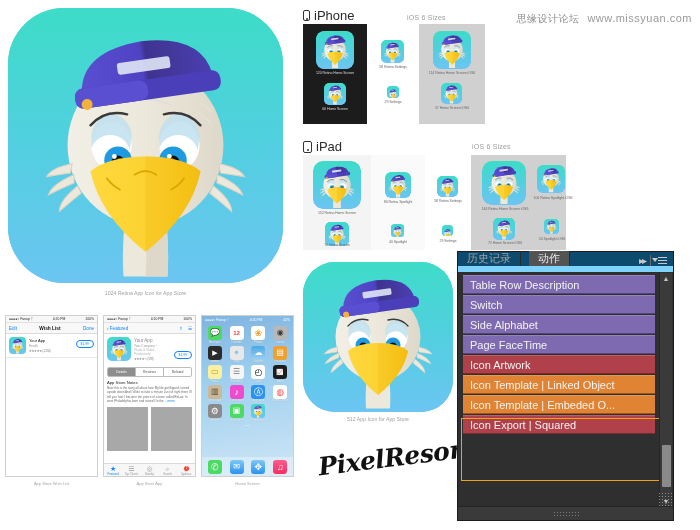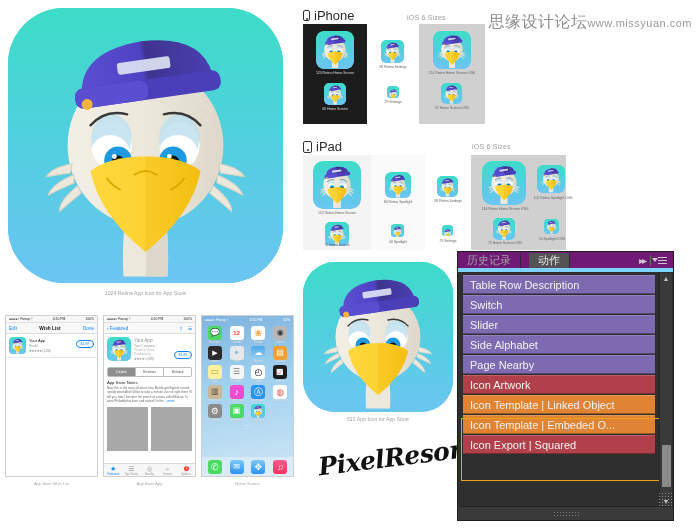--- a/index.html
+++ b/index.html
@@ -11,21 +11,21 @@
     overflow: hidden;
   }
   .stage { position: absolute; inset: 0; }
 
   
   .watermark {
     position: absolute; right: 8px; top: 12px;
     font-size: 11px; color: #9a9a9a; letter-spacing: 0.5px;
     white-space: nowrap;
   }
-  .watermark .cn { font-size: 16px; color: #8d8d8d; }
+  .watermark .cn { font-size: 10px; color: #8d8d8d; margin-right: 8px; }
 
   
   .big-icon {
     position: absolute; left: 8px; top: 8px;
     width: 275px; height: 275px;
     border-radius: 56px;
     background: linear-gradient(180deg, #3ddcc8 0%, #52cfe0 45%, #6cc5f2 100%);
     overflow: hidden;
   }
   .mid-icon {
@@ -183,23 +183,23 @@
   .dock .sq { width: 14px; height: 14px; border-radius: 3.2px; position: relative; overflow: hidden; }
 
   
   .ps-panel {
     position: absolute; left: 457px; top: 251px;
     width: 217px; height: 270px;
     background: #2f2f2f;
     border: 1px solid #1d1d1d;
   }
   .ps-tabs {
-    height: 20px; background: #701a75;
-    display: flex; align-items: center;
-    border-bottom: 4px solid #7dd3fc;
+    height: 20px; background: #0c4a6e;
+    display: flex; align-items: flex-end;
+    border-bottom: 6px solid #7dd3fc;
   }
   .ps-tab {
     padding: 0 9px; display: flex; align-items: center;
     font-size: 11px; color: #a0a0a0;
     border-right: 1px solid #2b2b2b;
   }
   .ps-tab.active { background: #535353; color: #e8e8e8; margin-left: 8px; }
   .ps-tabs .spacer { flex: 1; }
   .ps-ctrl {
     display: flex; align-items: center; gap: 5px;
@@ -741,23 +741,22 @@
             <i></i>
             <i></i>
             <i></i>
           </span>
       </div>
     </div>
 
     <div class="ps-list">
       <div class="act-row purple">Table Row Description</div>
       <div class="act-row purple">Switch</div>
-      <div class="act-row purple">Slider</div>
       <div class="act-row purple">Side Alphabet</div>
-      <div class="act-row purple">Page Nearby</div>
+      <div class="act-row purple">Page FaceTime</div>
       <div class="act-row red">Icon Artwork</div>
       <div class="act-row orange">Icon Template | Linked Object</div>
       <div class="act-row orange">Icon Template | Embeded O...</div>
       <div class="act-row red">Icon Export | Squared</div>
     </div>
 
     <div class="sel-box" style="top:166px; height:63px;"></div>
 
     <div class="ps-scroll">
       <div class="arrow up">▲</div>

